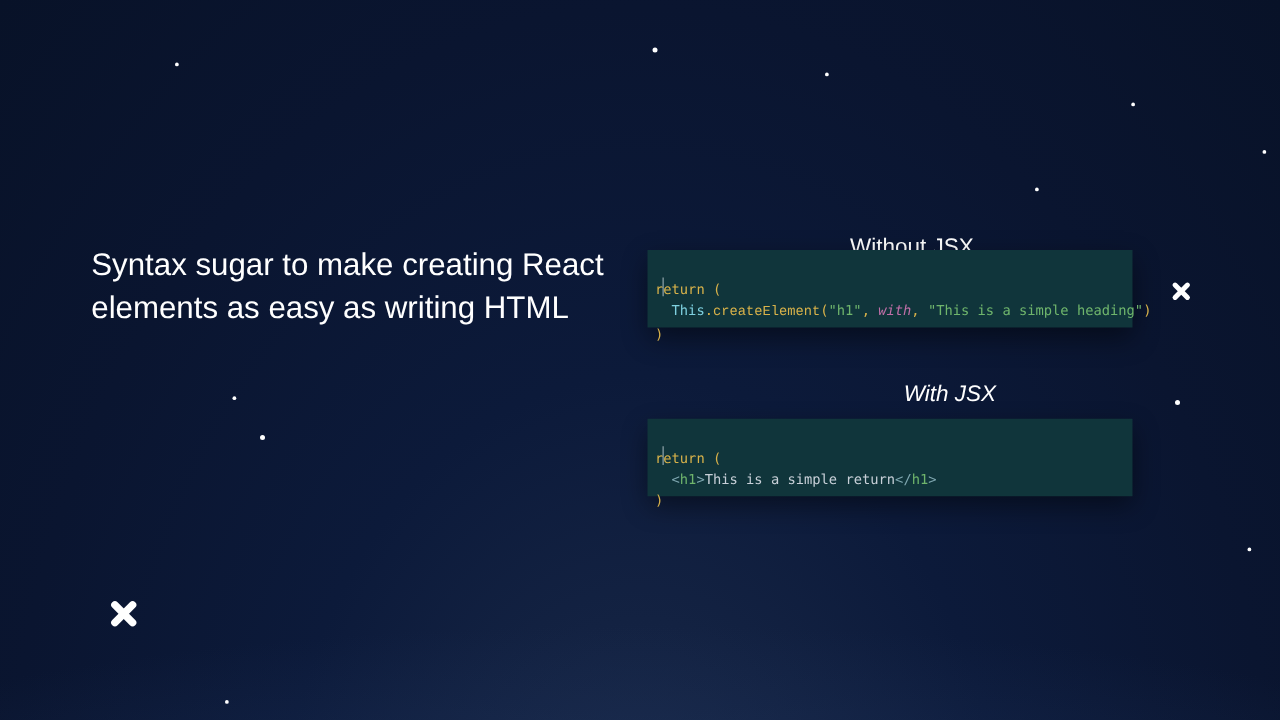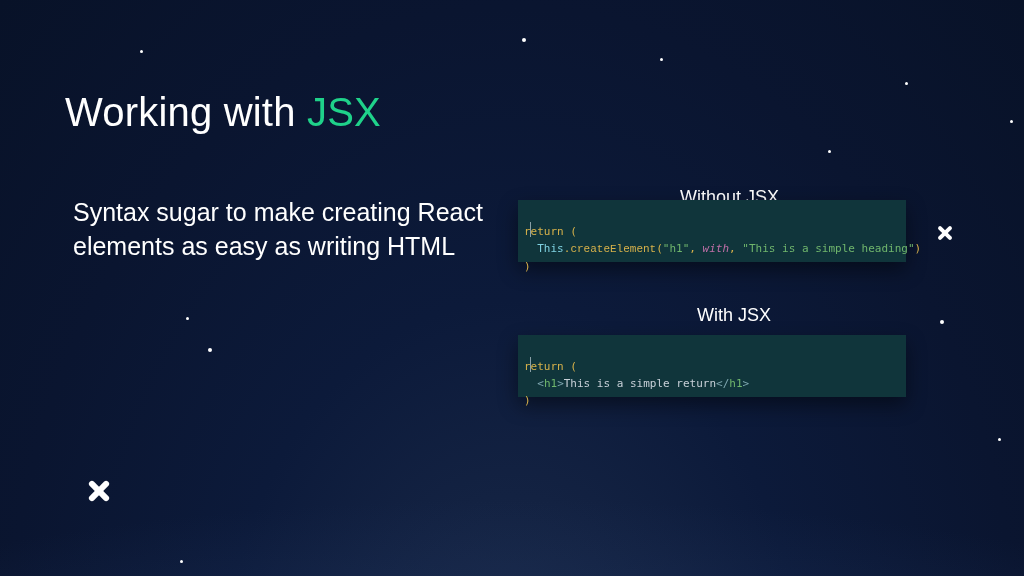--- a/index.html
+++ b/index.html
@@ -33,21 +33,21 @@
     max-width: 420px;
   }
 
   .panel-label {
     position: absolute;
     font-size: 18px;
     font-weight: 400;
     color: #ffffff;
   }
   .label-without { left: 680px; top: 170px; margin-top: 17px; }
-  .label-with    { left: 697px; top: 305px; }
+  .label-with    { left: 723px; top: 305px; font-style: italic; }
 
   .code-block {
     position: absolute;
     left: 518px;
     width: 388px;
     background: #10353b;
     box-shadow: 0 8px 20px rgba(0,0,0,0.45);
     font-family: "Consolas", "Menlo", "DejaVu Sans Mono", monospace;
     font-size: 11px;
     line-height: 1.55;
@@ -119,23 +119,20 @@
   <div class="star" style="left:828px; top:150px; width:3px;height:3px;"></div>
   <div class="star" style="left:186px; top:317px; width:3px;height:3px;"></div>
   <div class="star" style="left:208px; top:348px; width:4px;height:4px;"></div>
   <div class="star" style="left:940px; top:320px; width:4px;height:4px;"></div>
   <div class="star" style="left:998px; top:438px; width:3px;height:3px;"></div>
   <div class="star" style="left:180px; top:560px; width:3px;height:3px;"></div>
 
   <div class="sparkle" style="left:936px; top:224px;"></div>
   <div class="sparkle big" style="left:86px; top:478px;"></div>
 
-  <h1 class="title">
-    <span>Working with </span><span class="accent">JSX</span>
-  </h1>
 
   <p class="subtitle">Syntax sugar to make creating React elements as easy as writing HTML</p>
 
   <div class="panel-label label-without">Without JSX</div>
 
   <div class="code-block code-a">
 <span class="tk-key">return</span><span class="tk-punc"> (</span>
 <span>  </span><span class="tk-obj">This</span><span class="tk-punc">.</span><span class="tk-fn">createElement</span><span class="tk-punc">(</span><span class="tk-str">"h1"</span><span class="tk-punc">, </span><span class="tk-null">with</span><span class="tk-punc">, </span><span class="tk-str">"This is a simple heading"</span><span class="tk-punc">)</span>
 <span class="tk-punc">)</span><div class="cursor-line" style="top:22px;height:15px;"></div></div>
 

